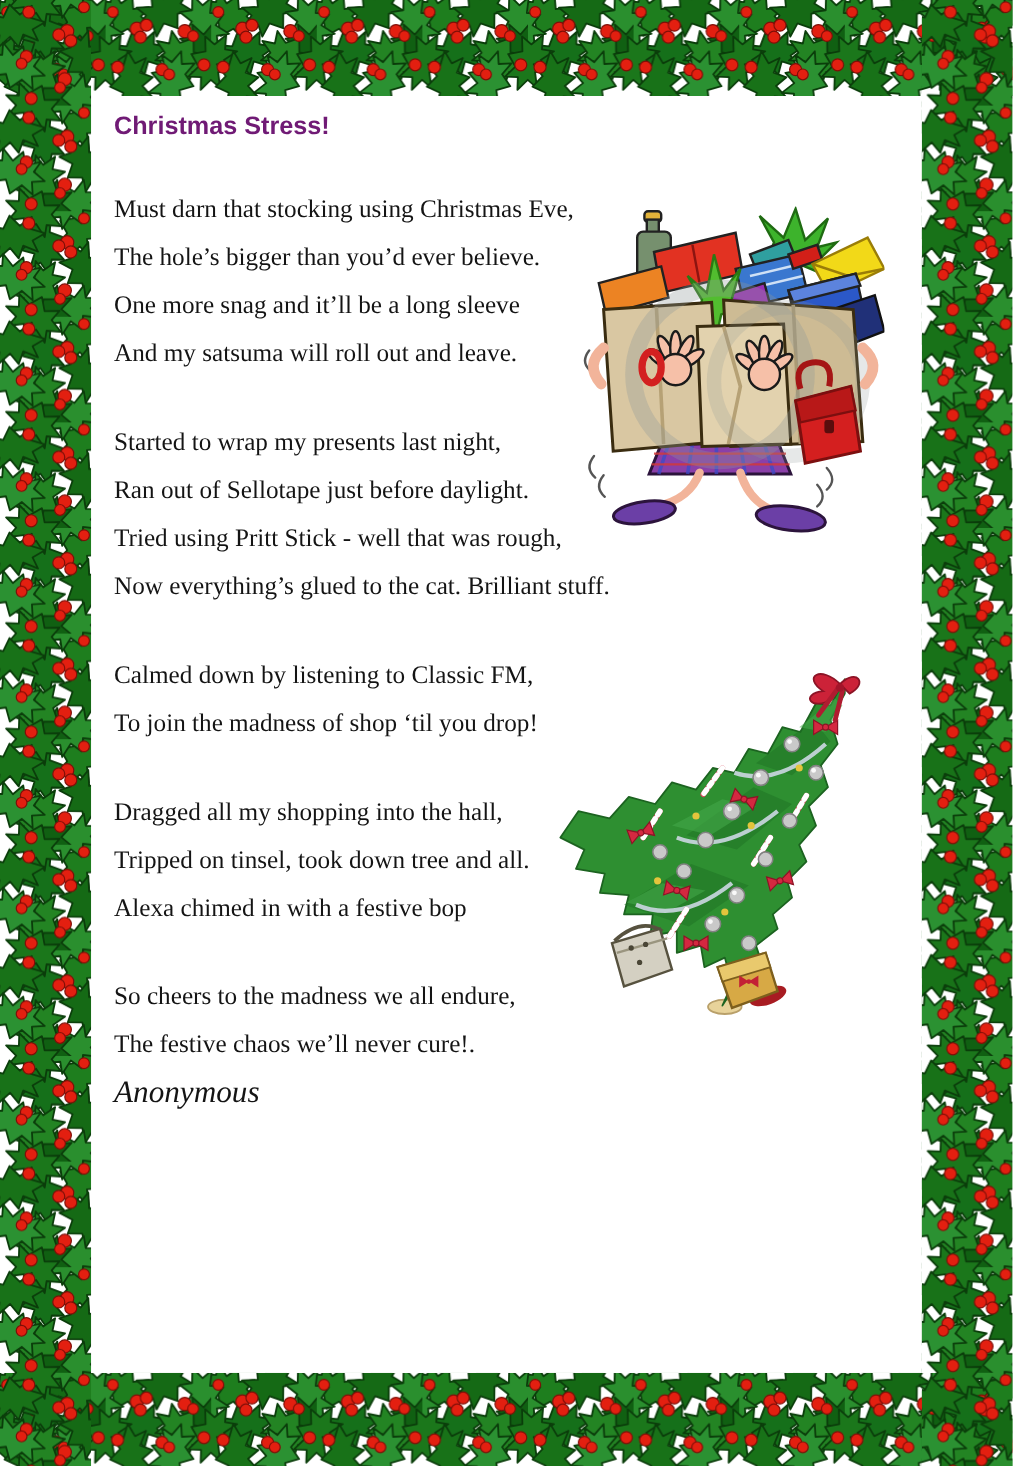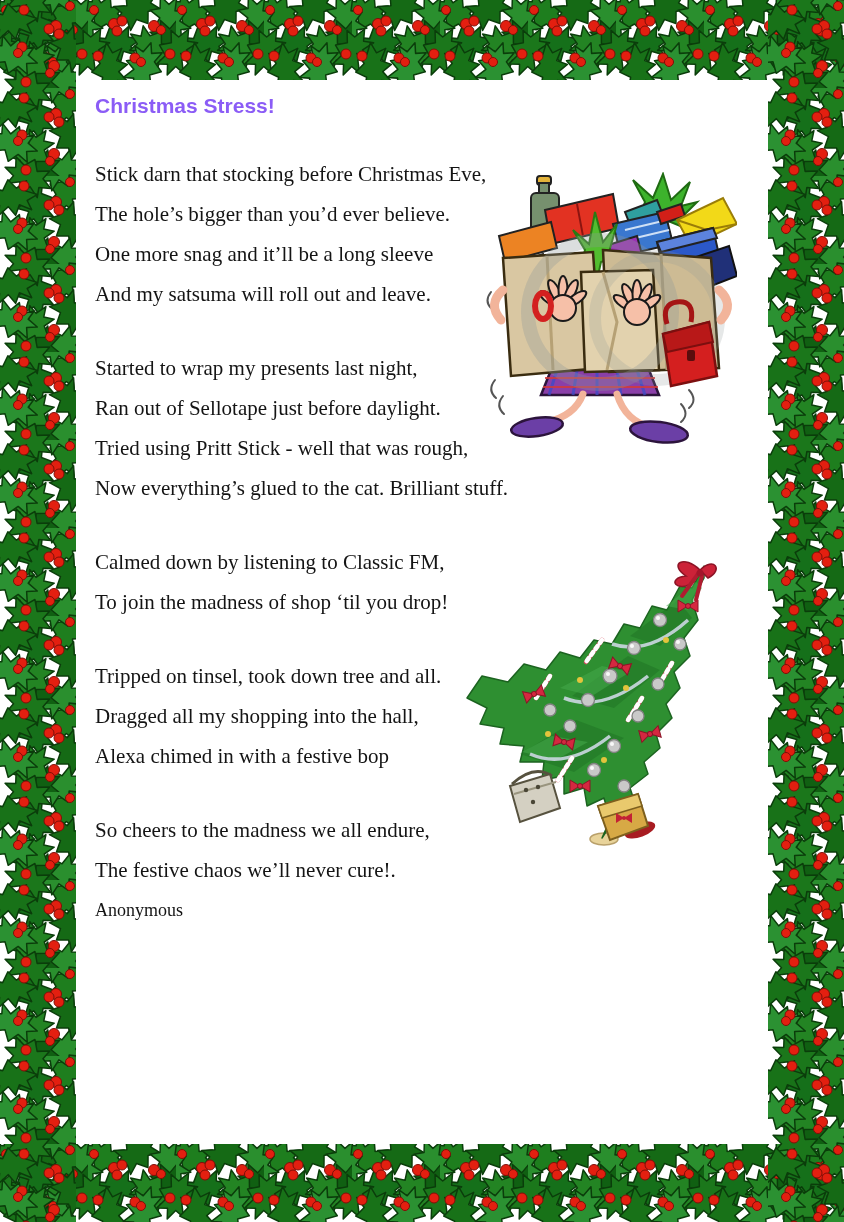--- a/index.html
+++ b/index.html
@@ -5,24 +5,24 @@
   html,body{margin:0;padding:0;background:#ffffff;}
   .page{position:relative;width:844px;height:1222px;background:#ffffff;overflow:hidden;
         font-family:"Liberation Serif", serif;color:#141414;}
   .garland{position:absolute;display:block;pointer-events:none;}
   .g-top{left:0;top:0;}
   .g-bottom{left:0;top:1144px;}
   .g-left{left:0;top:0;}
   .g-right{left:768px;top:0;}
   .content{position:absolute;left:95px;top:92px;width:660px;}
   .doc-title{font-family:"Liberation Sans", sans-serif;font-weight:bold;
-             font-size:21px;line-height:28px;margin:0;color:#8b5cf6;}
+             font-size:21px;line-height:28px;margin:0;color:#701a75;}
   .stanza{margin:34px 0 0 0;}
   .line{margin:0;font-size:21px;line-height:40px;white-space:nowrap;}
-  .author{margin:0;font-size:18px;line-height:40px;}
+  .author{margin:0;font-size:26px;line-height:40px;font-style:italic;}
   .illus{position:absolute;}
   .illus-shopper{left:485px;top:172px;}
   .illus-tree{left:452px;top:548px;}
 </style>
 </head>
 <body>
 
 <div class="page">
 
   <svg width="0" height="0" style="position:absolute" aria-hidden="true">
@@ -299,41 +299,41 @@
       <circle cx="74" cy="242" r="2.2" fill="#4a4636"></circle>
         <circle cx="86" cy="239" r="2.2" fill="#4a4636"></circle>
         <circle cx="81" cy="254" r="2.2" fill="#4a4636"></circle>
     </g>
   </svg>
 
   <div class="content">
     <h1 class="doc-title">Christmas Stress!</h1>
 
     <div class="stanza">
-      <p class="line">Stick darn that stocking before Christmas Eve,</p>
+      <p class="line">Must darn that stocking using Christmas Eve,</p>
       <p class="line">The hole’s bigger than you’d ever believe.</p>
       <p class="line">One more snag and it’ll be a long sleeve</p>
       <p class="line">And my satsuma will roll out and leave.</p>
     </div>
 
     <div class="stanza">
       <p class="line">Started to wrap my presents last night,</p>
       <p class="line">Ran out of Sellotape just before daylight.</p>
       <p class="line">Tried using Pritt Stick - well that was rough,</p>
       <p class="line">Now everything’s glued to the cat. Brilliant stuff.</p>
     </div>
 
     <div class="stanza">
       <p class="line">Calmed down by listening to Classic FM,</p>
       <p class="line">To join the madness of shop ‘til you drop!</p>
     </div>
 
     <div class="stanza">
+      <p class="line">Dragged all my shopping into the hall,</p>
       <p class="line">Tripped on tinsel, took down tree and all.</p>
-      <p class="line">Dragged all my shopping into the hall,</p>
       <p class="line">Alexa chimed in with a festive bop</p>
     </div>
 
     <div class="stanza">
       <p class="line">So cheers to the madness we all endure,</p>
       <p class="line">The festive chaos we’ll never cure!.</p>
       <p class="author">Anonymous</p>
     </div>
   </div>
 

